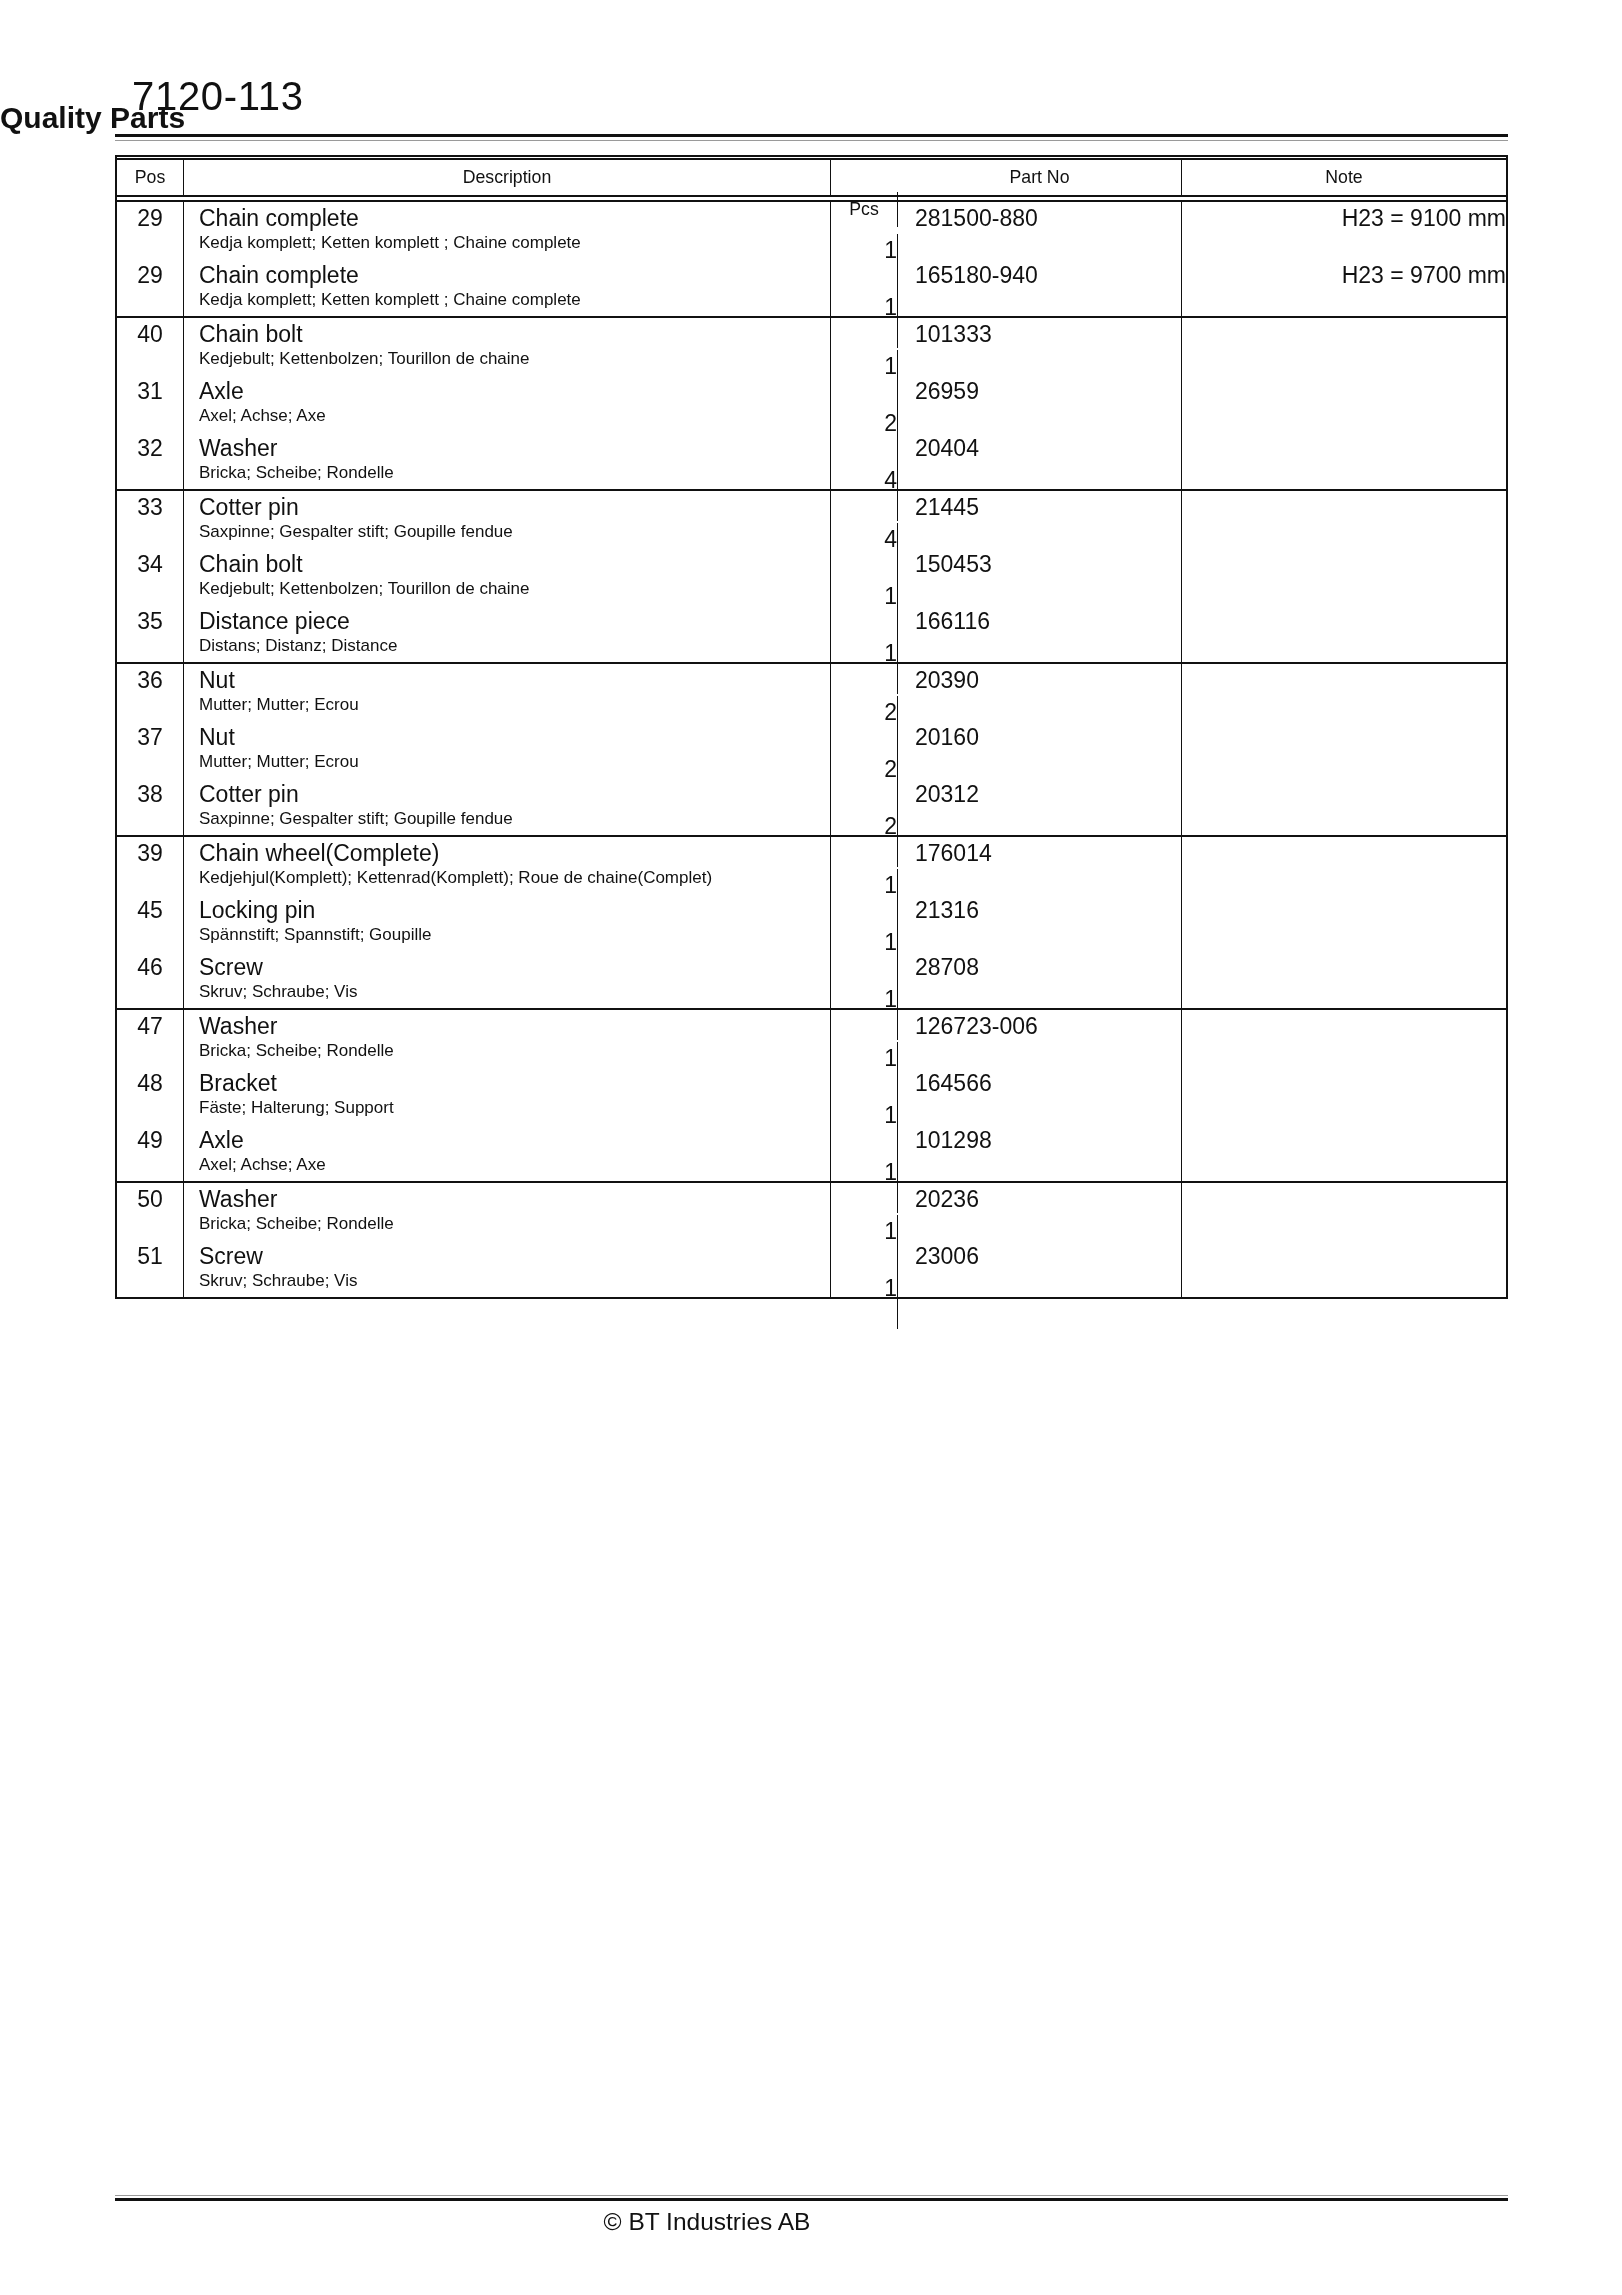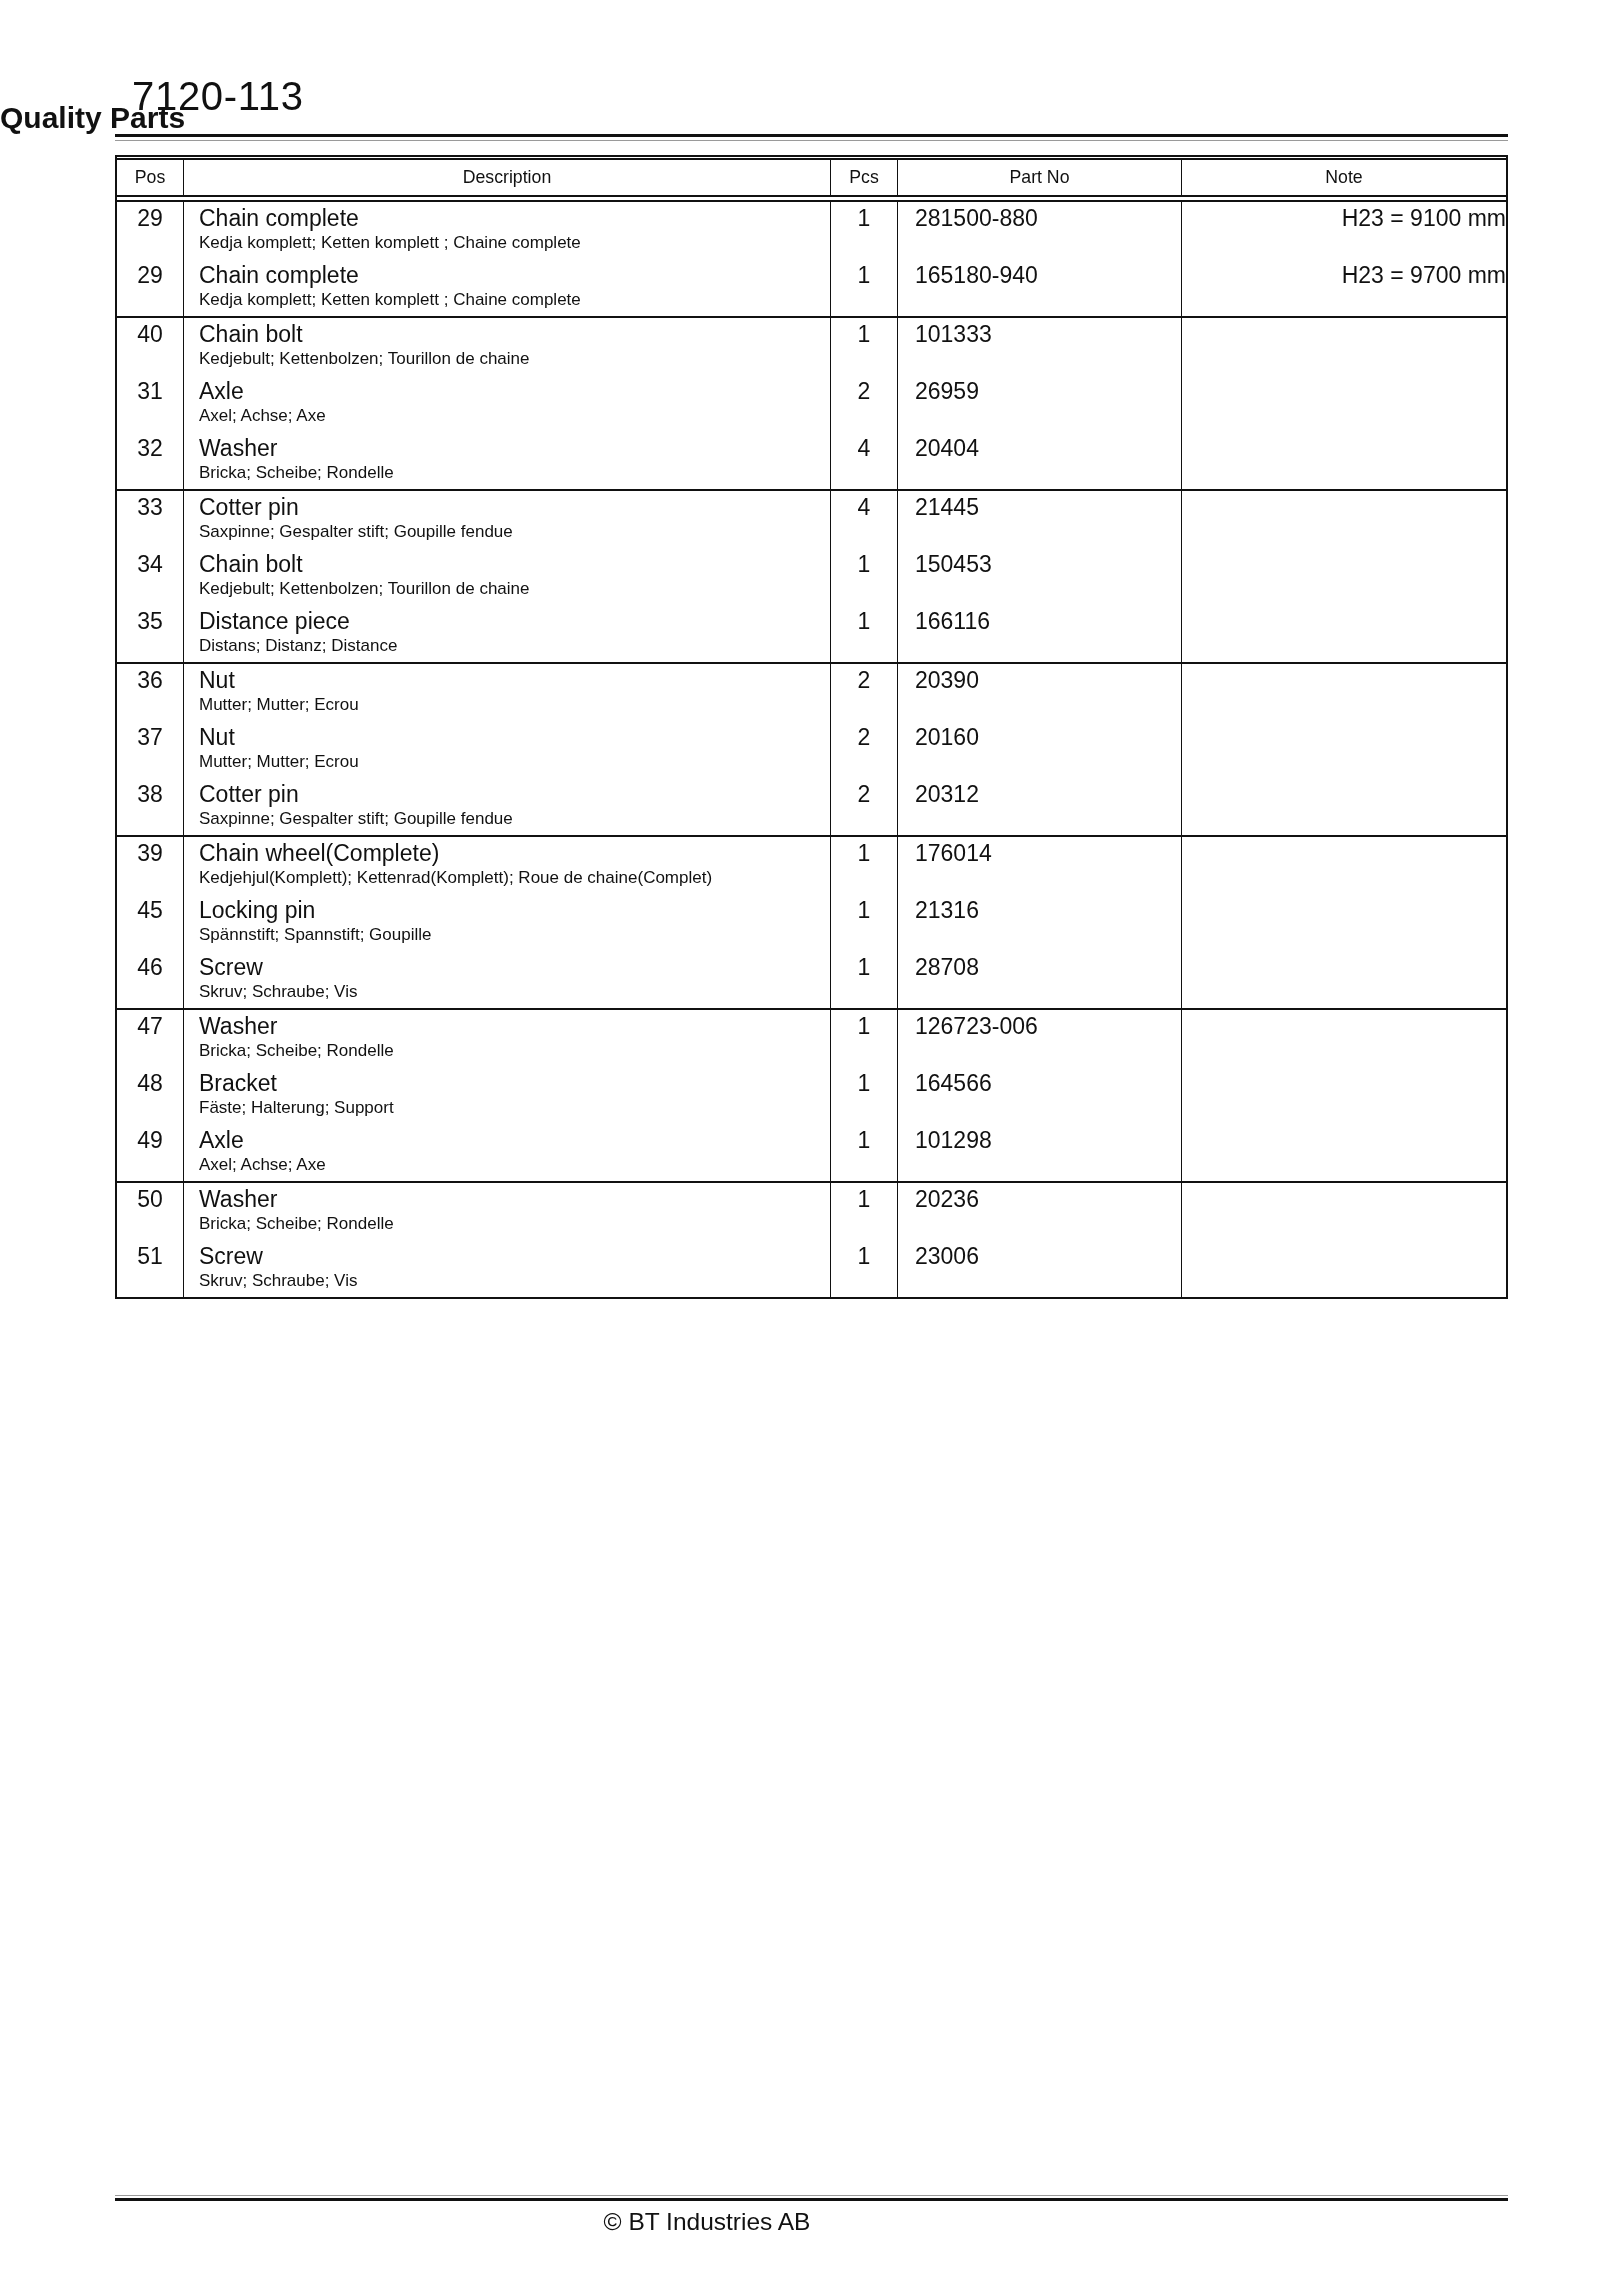--- a/index.html
+++ b/index.html
@@ -42,21 +42,21 @@
   .group { border-bottom: 2.7px solid #111; }
   .group:last-child { border-bottom: none; }
   .row { display: flex; height: 57px; }
   .cell {
     box-sizing: border-box; border-right: 1.4px solid #111; height: 100%;
     overflow: hidden;
   }
   .cell:last-child { border-right: none; }
   .c-pos  { width: 67px;  text-align: center; }
   .c-desc { width: 647px; padding-left: 15px; }
-  .c-pcs  { width: 67px;  text-align: center; }
+  .c-pcs  { width: 67px;  text-align: right; margin-top: 32px; }
   .c-part { width: 284px; padding-left: 17px; }
   .c-note { width: 324px; padding-left: 17.7px; text-align: right; }
   .main { display: block; font-size: 23px; line-height: 27px; padding-top: 3.4px; white-space: nowrap; }
   .sub  { display: block; font-size: 17px; line-height: 22px; white-space: nowrap; }
 
   
   #footer-rule-gray  { position: absolute; left: 115px; top: 2195px; width: 1393px; height: 1.4px; background: #9a9a9a; }
   #footer-rule-black { position: absolute; left: 115px; top: 2198px; width: 1393px; height: 3.4px; background: #111; }
   #footer-text {
     position: absolute; left: 0; top: 2207px; width: 1414px;

